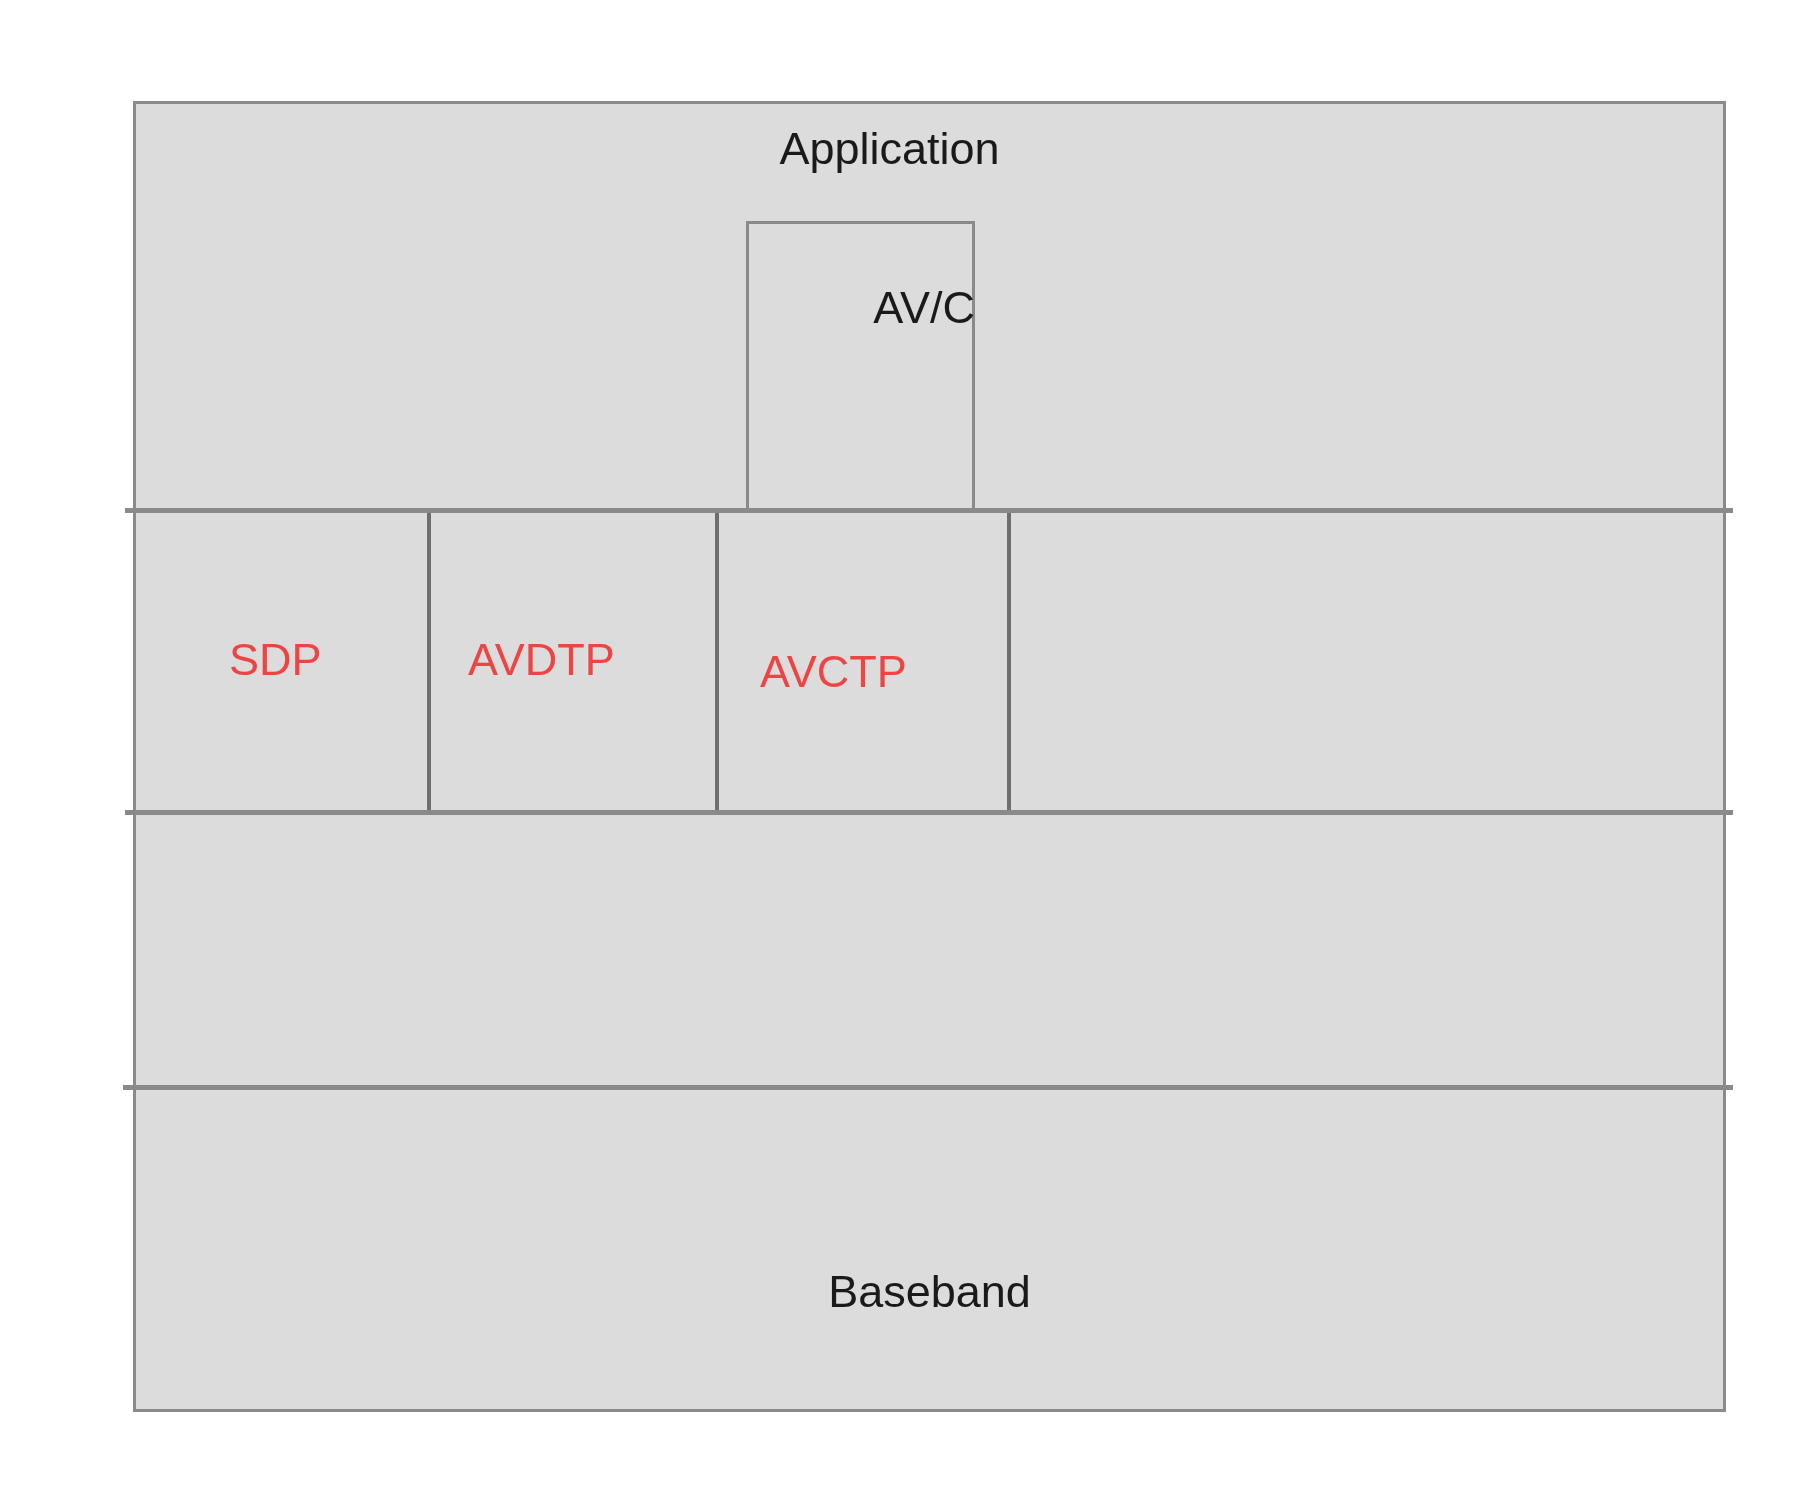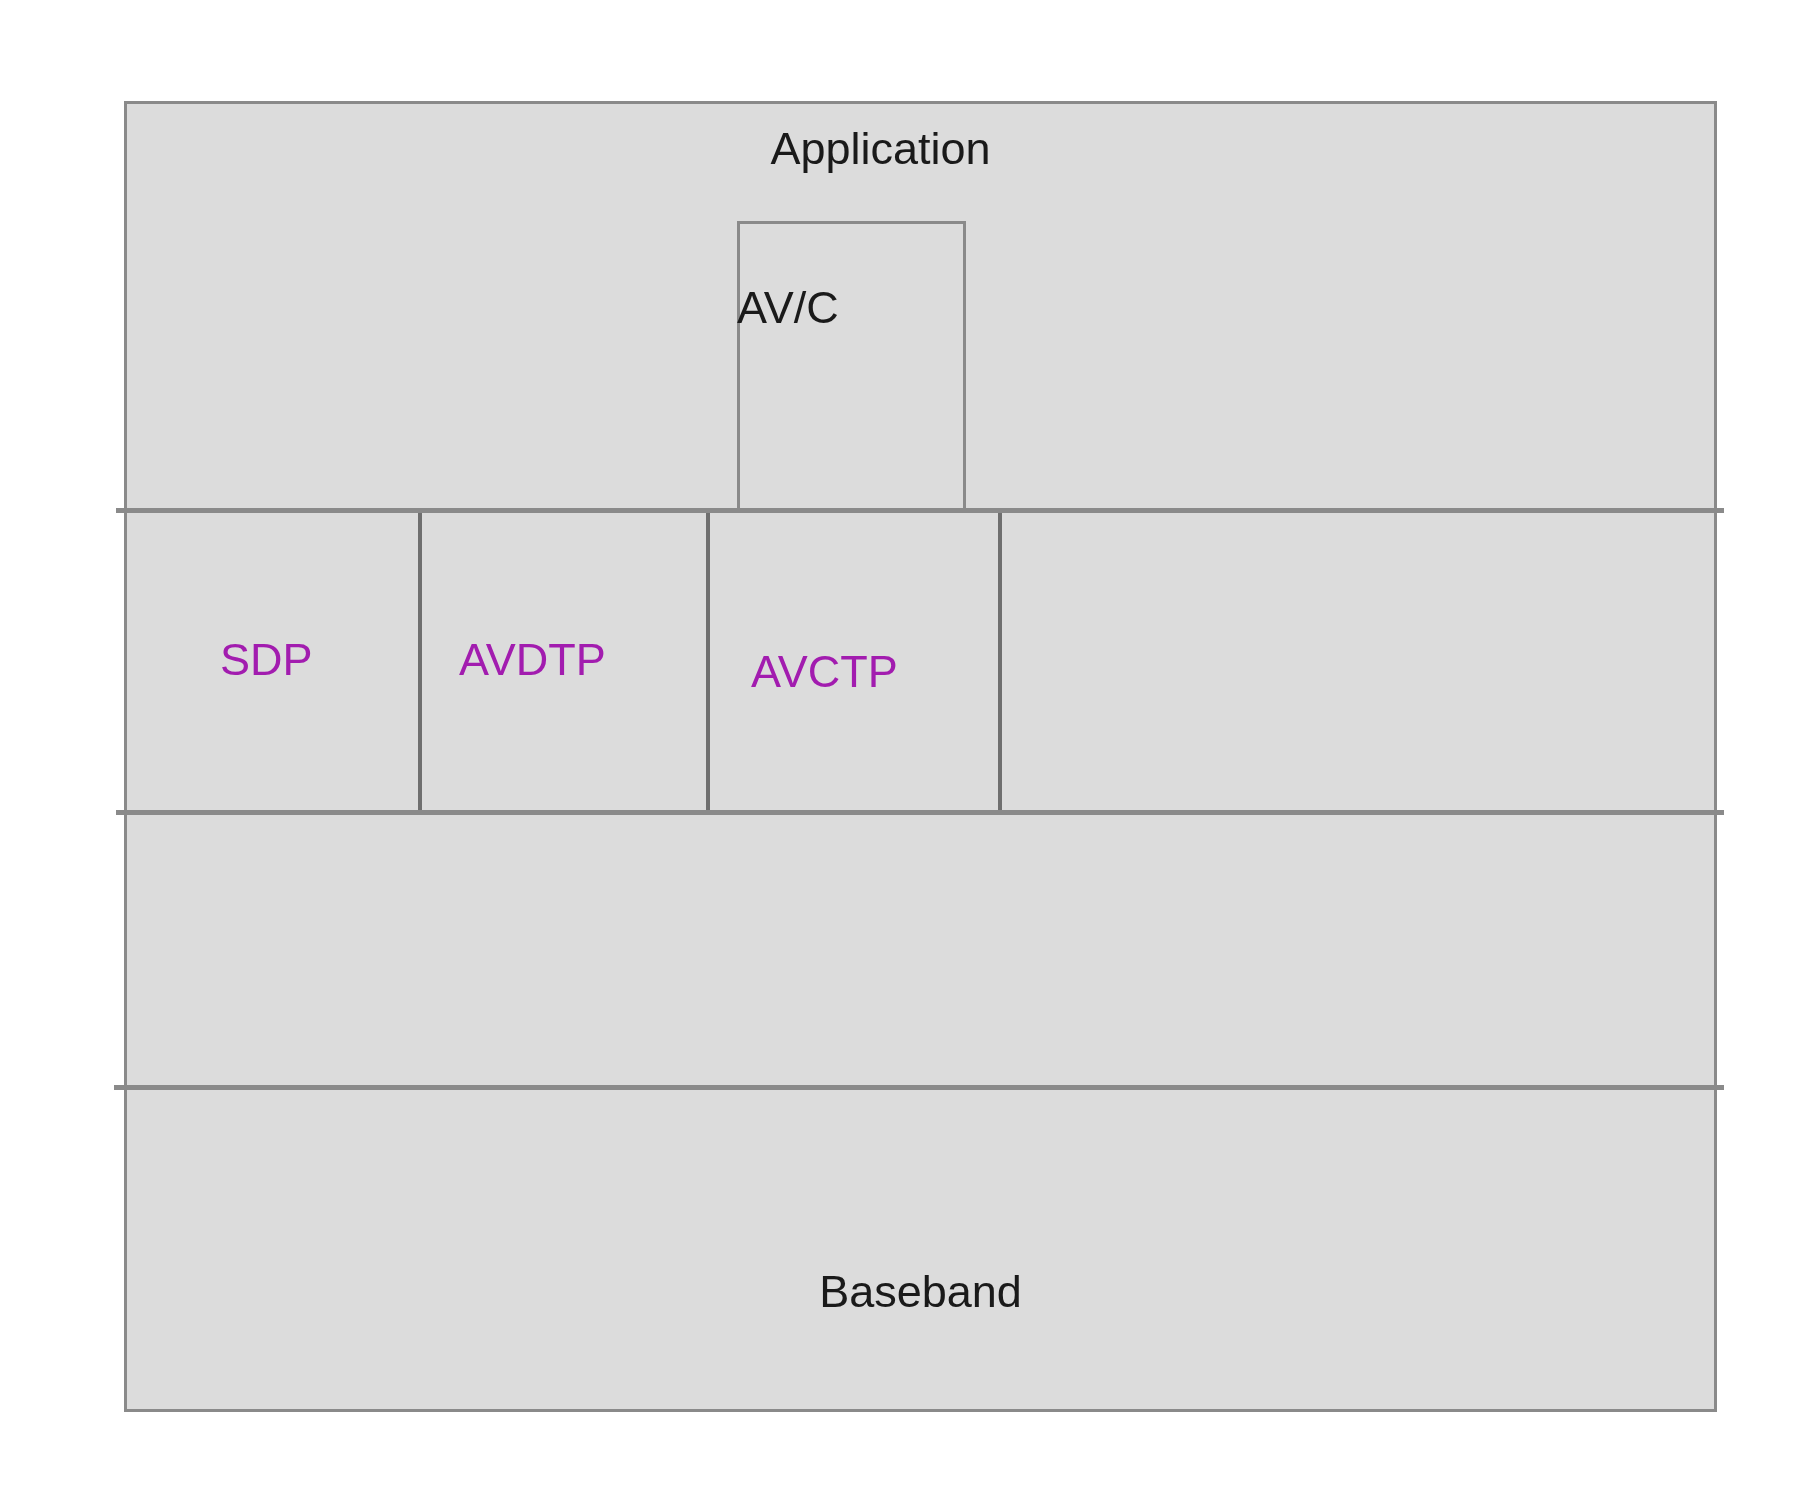--- a/index.html
+++ b/index.html
@@ -10,21 +10,21 @@
   body {
     width: 1808px;
     height: 1487px;
     position: relative;
     font-family: "Liberation Sans", sans-serif;
     overflow: hidden;
   }
 
   #stack-diagram {
     position: absolute;
-    left: 4px;
+    left: 13px;
     top: 0;
     width: 1600px;
     height: 1487px;
   }
 
   
   .layer-box {
     position: absolute;
     background: #dcdcdc;
     box-sizing: border-box;
@@ -66,21 +66,21 @@
     width: 229px;
     height: 291px;
     border: 3px solid #8a8a8a;
     background: #dcdcdc;
   }
   .avc-label {
     position: absolute;
     left: 733px;
     top: 285px;
     width: 229px;
-    text-align: left;
+    text-align: right;
     font-size: 45px;
     color: #1a1a1a;
     line-height: 1;
     white-space: nowrap;
   }
 
   
   .protocol-row {
     left: 123px;
     top: 513px;
@@ -118,21 +118,21 @@
     height: 298px;
   }
   .cell-divider.d1 { left: 414px; }
   .cell-divider.d2 { left: 702px; }
   .cell-divider.d3 { left: 994px; }
 
   .protocol-label {
     position: absolute;
     top: 637px;
     font-size: 45px;
-    color: #a21caf;
+    color: #ef4444;
     line-height: 1;
     white-space: nowrap;
   }
   .protocol-label.sdp    { left: 216px; }
   .protocol-label.avdtp  { left: 455px; }
   .protocol-label.avctp  { left: 747px; margin-top: 12px; }
 
   
   .l2cap-band {
     left: 123px;

